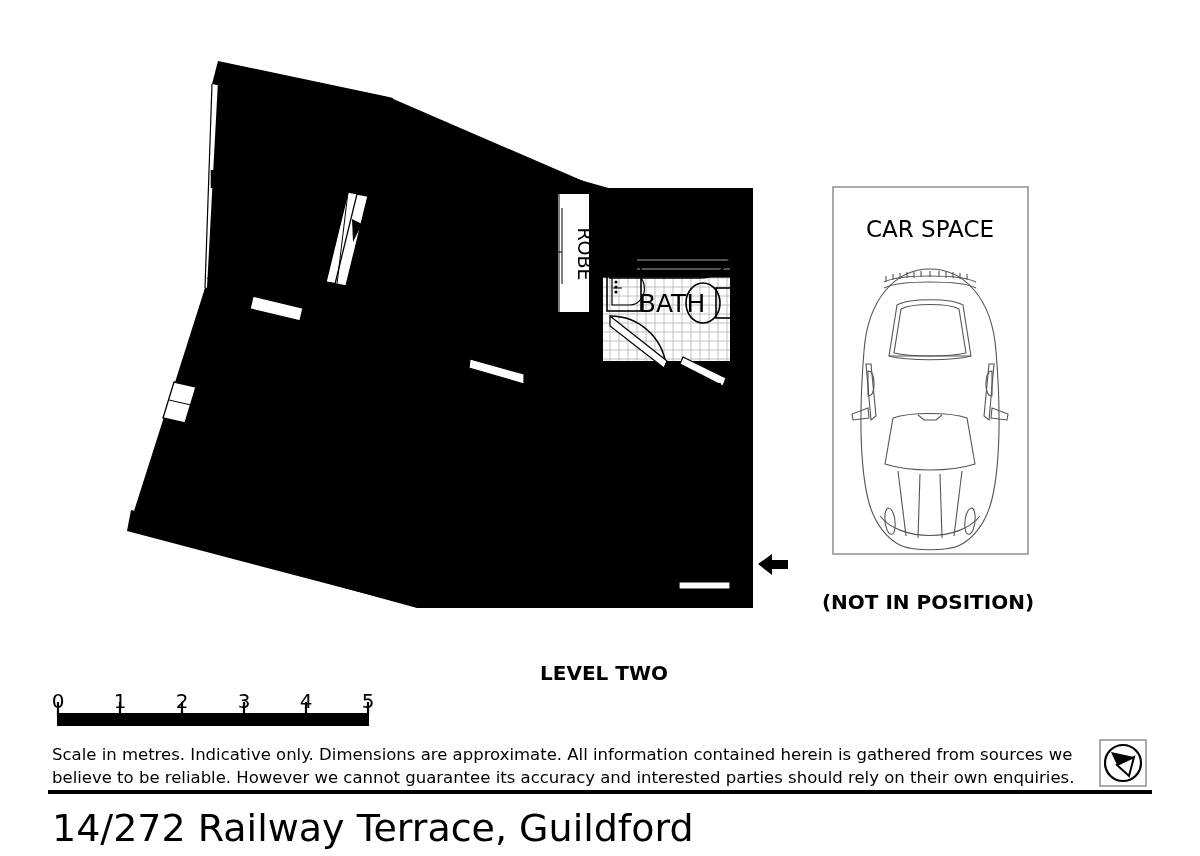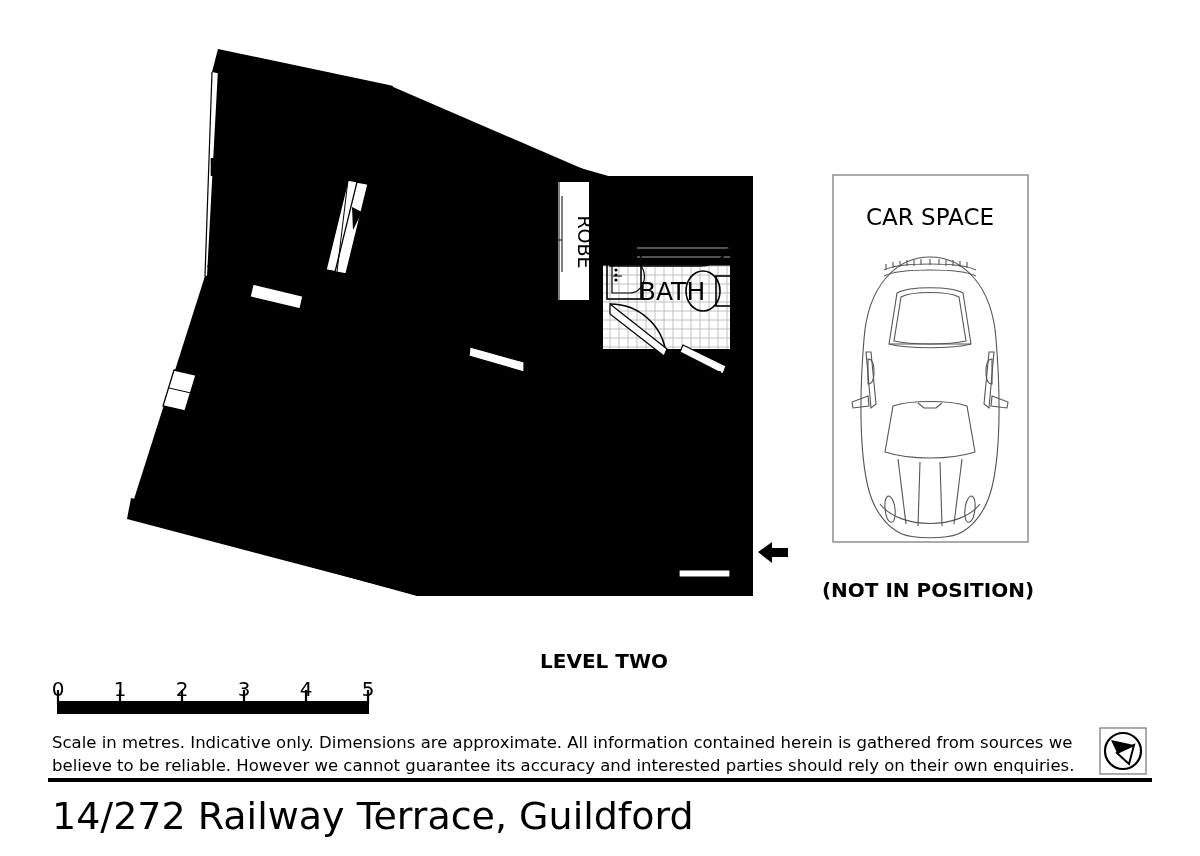--- a/index.html
+++ b/index.html
@@ -10,21 +10,21 @@
   body {
     width: 1200px;
     height: 856px;
     position: relative;
     font-family: "DejaVu Sans", sans-serif;
     color: #000000;
     overflow: hidden;
   }
   #floorplan-root {
     position: absolute;
-    left: 0; top: 4px;
+    left: 0; top: 16px;
     width: 1200px;
     height: 640px;
   }
   svg.plan {
     position: absolute;
     left: 0; top: 0;
     width: 1200px;
     height: 856px;
     display: block;
   }

